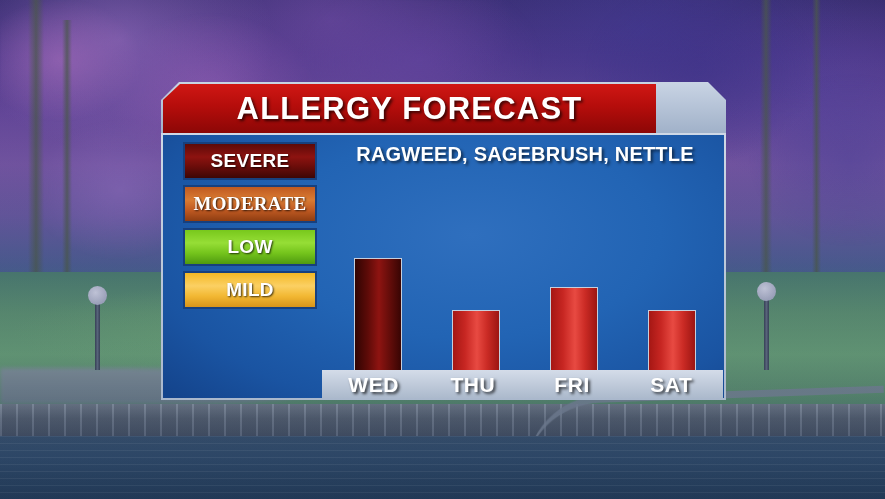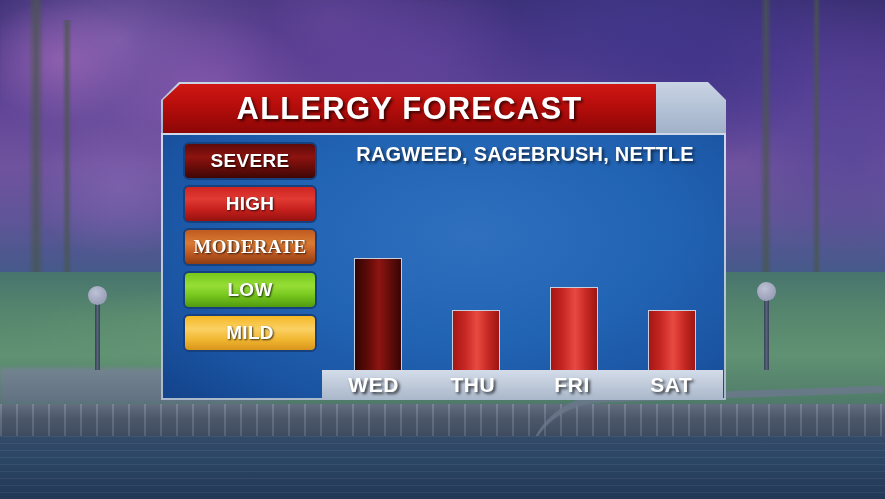--- a/index.html
+++ b/index.html
@@ -108,21 +108,21 @@
   }
 
   
   .legend{
     position:absolute;left:20px;top:7px;width:134px;
   }
   .legend-row{
     height:38px;margin-bottom:5px;
     display:flex;align-items:center;justify-content:center;
     border:2px solid #17407e;box-sizing:border-box;
-    border-radius:6px;
+    border-radius:0;
   }
   .legend-row span{
     color:#fff;font-weight:bold;font-size:19px;letter-spacing:.3px;
     text-shadow:1px 1px 2px rgba(0,0,0,.75);
     white-space:nowrap;
   }
   .lv-severe{background:linear-gradient(180deg,#5d0a08 0%,#8d1310 38%,#6d0d0a 65%,#3d0605 100%);}
   .lv-high{background:linear-gradient(180deg,#cf2420 0%,#e03a33 35%,#c41f1c 68%,#94120f 100%);}
   .lv-moderate{background:linear-gradient(180deg,#c05a20 0%,#d97b33 38%,#c05a22 68%,#8e3d12 100%);font-family:Liberation Serif, serif;}
   .lv-mild{background:linear-gradient(180deg,#f4b825 0%,#fbd063 38%,#f2b833 68%,#d8941a 100%);}
@@ -196,23 +196,20 @@
   <div class="banner-inner">
     <div class="banner-title">ALLERGY FORECAST</div>
   </div>
 
   <div class="body-wrap">
     <div class="body">
 
       <div class="legend">
         <div class="legend-row lv-severe">
           <span>SEVERE</span>
-        </div>
-        <div class="legend-row lv-high">
-          <span>HIGH</span>
         </div>
         <div class="legend-row lv-moderate">
           <span>MODERATE</span>
         </div>
         <div class="legend-row lv-low">
           <span>LOW</span>
         </div>
         <div class="legend-row lv-mild">
           <span>MILD</span>
         </div>

